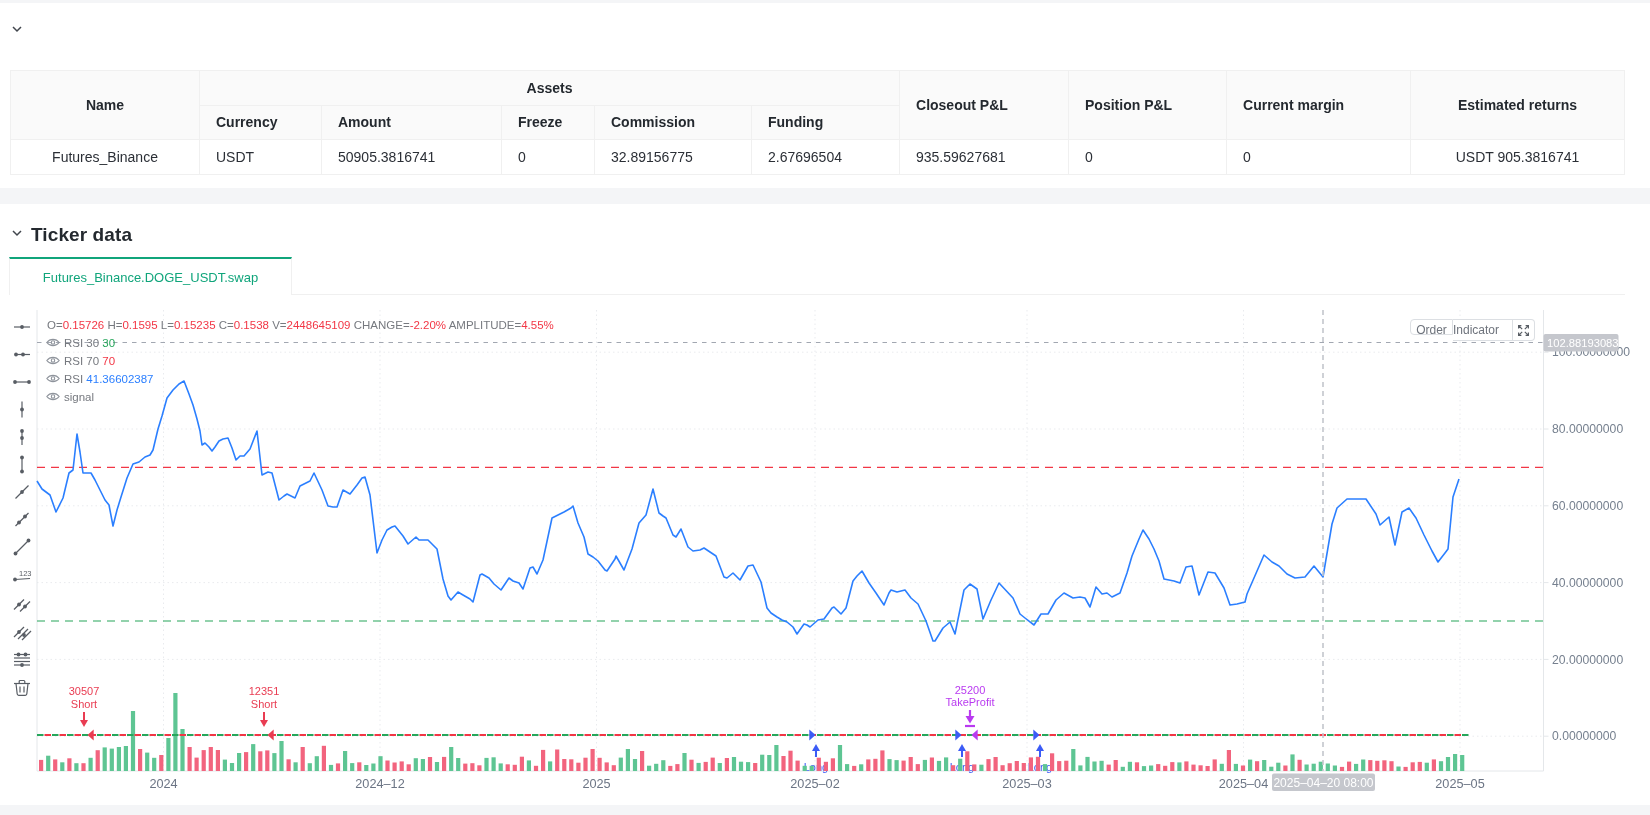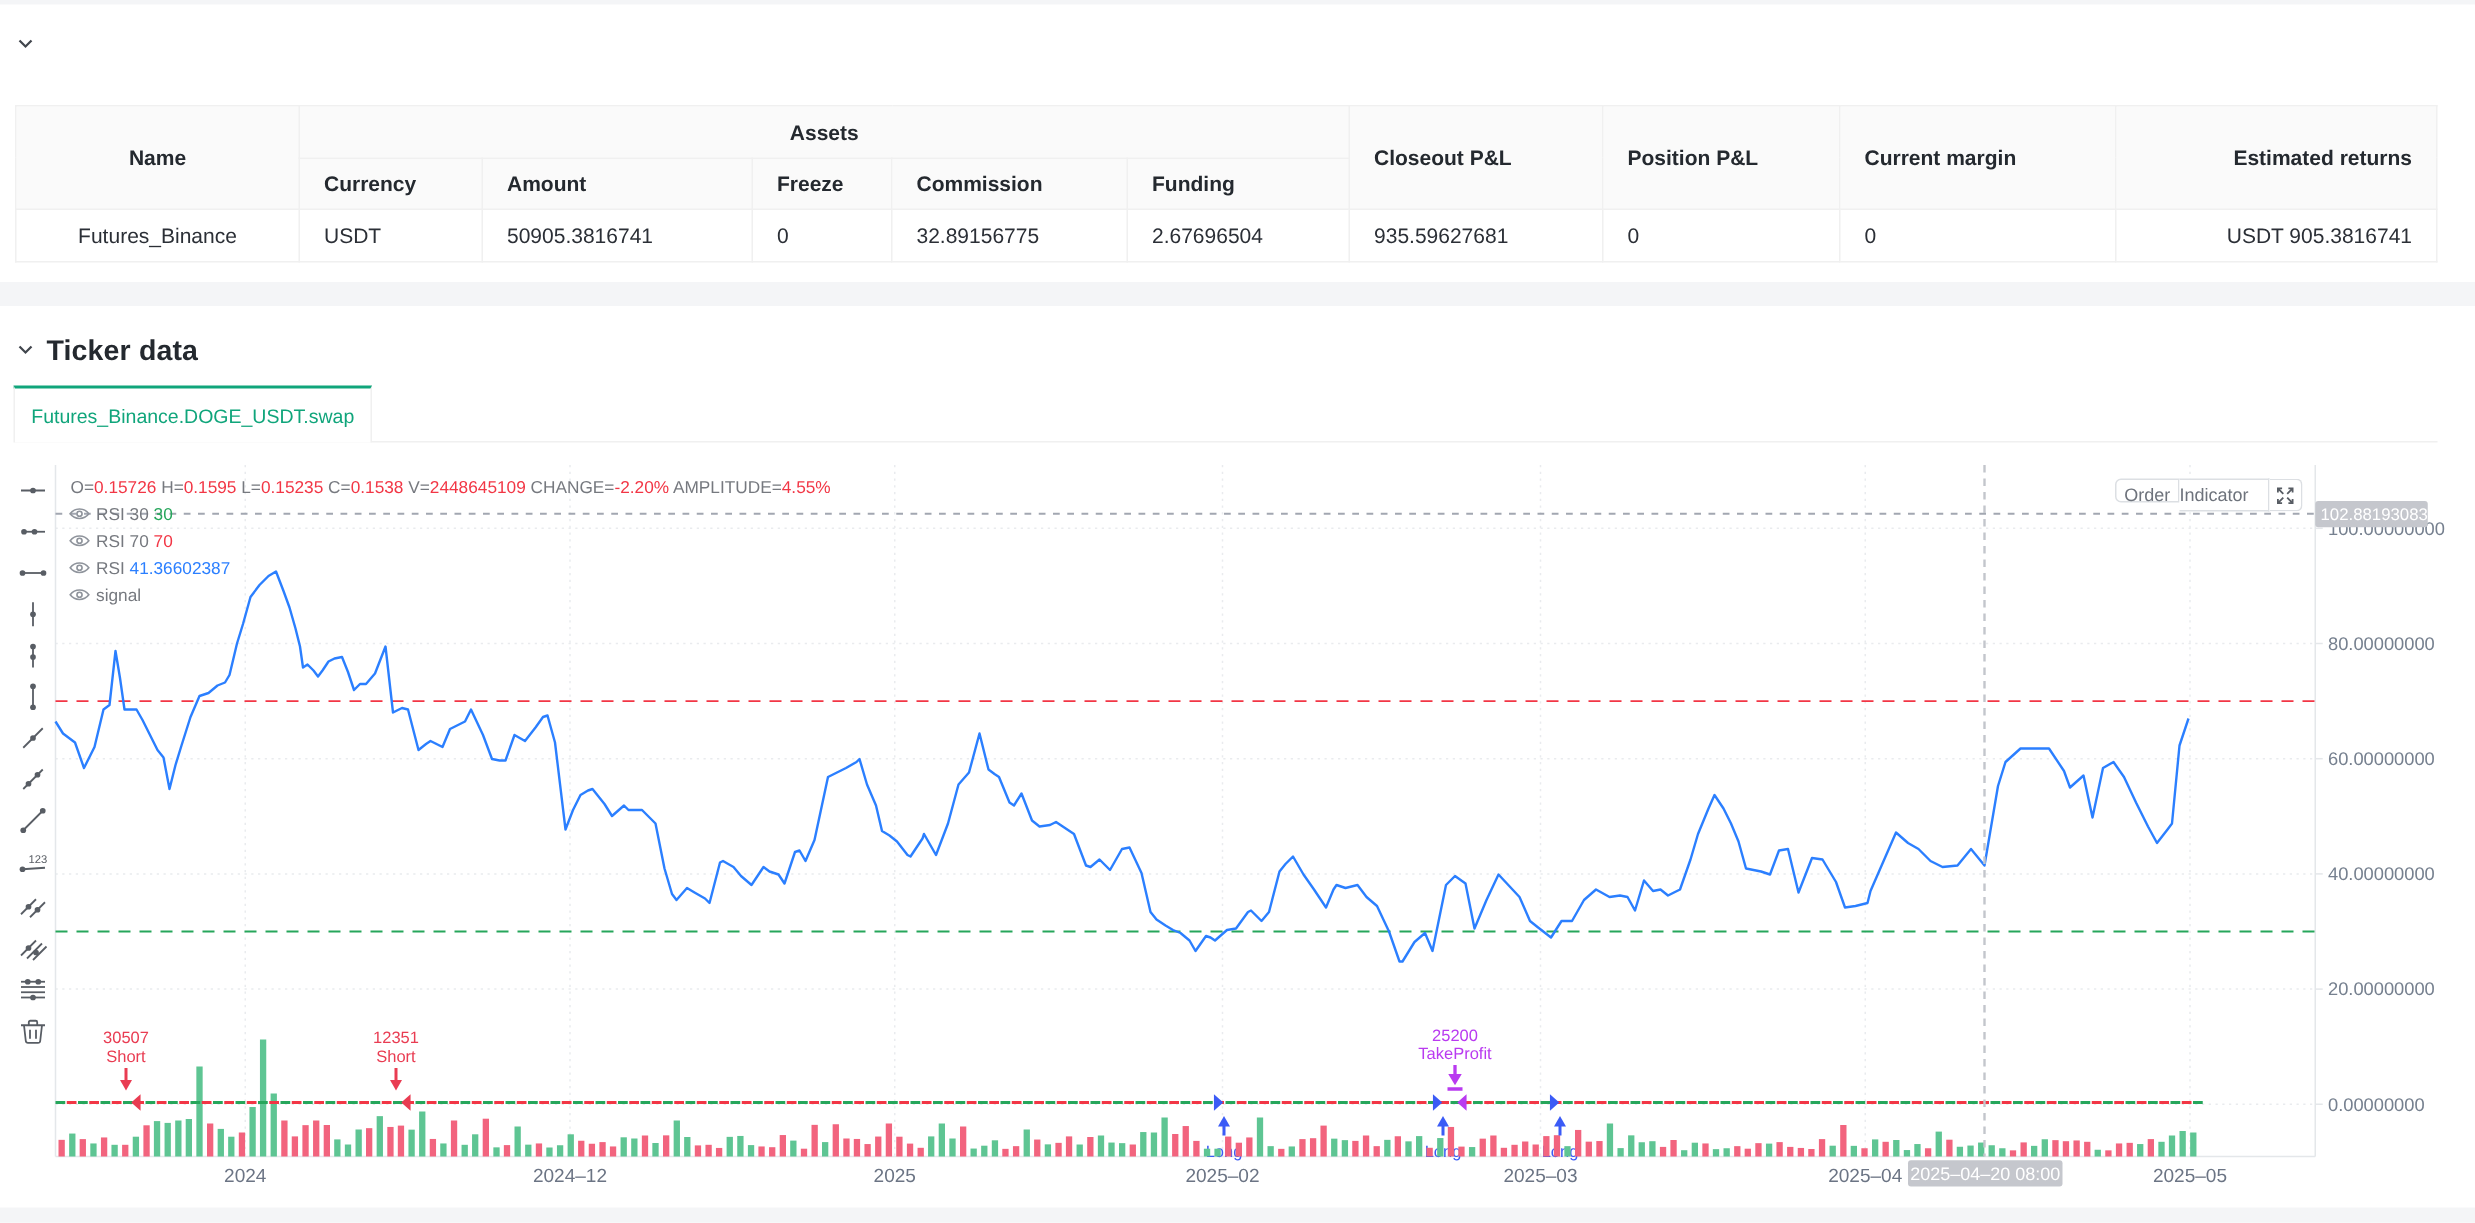--- a/index.html
+++ b/index.html
@@ -28,51 +28,51 @@
         <col style="width:184px">
         <col>
       </colgroup>
   <tbody>
         <tr>
           <th rowspan="2" style="text-align:center">Name</th>
           <th colspan="5" style="text-align:center">Assets</th>
       <th rowspan="2">Closeout P&amp;L</th>
           <th rowspan="2">Position P&amp;L</th>
           <th rowspan="2">Current margin</th>
-          <th rowspan="2" style="text-align:right">Estimated returns</th>
+          <th rowspan="2" style="text-align:center">Estimated returns</th>
         </tr>
   <tr>
           <th>Currency</th>
           <th>Amount</th>
           <th>Freeze</th>
           <th>Commission</th>
           <th>Funding</th>
         </tr>
   <tr>
           <td style="text-align:center">Futures_Binance</td>
           <td>USDT</td>
           <td>50905.3816741</td>
           <td>0</td>
           <td>32.89156775</td>
           <td>2.67696504</td>
           <td>935.59627681</td>
           <td>0</td>
           <td>0</td>
-          <td style="text-align:right">USDT 905.3816741</td>
+          <td style="text-align:center">USDT 905.3816741</td>
         </tr>
  </tbody>
     </table>
 </div>
 <div class="panel" id="p2">
  <svg class="chev" style="top:21.5px" width="14" height="14" viewBox="0 0 14 14" fill="none">
       <path d="M3 5 L7 9 L11 5" stroke="#41464d" stroke-width="1.5"></path>
     </svg>
  <div class="sechead" style="top:20px;font-size:19px">Ticker data</div>
  <div style="position:absolute;left:10px;top:90px;width:1615px;height:1px;background:#f0f0f0"></div>
- <div style="position:absolute;left:9px;top:53px;width:239px;height:38px;background:#fff;border:1px solid #f0f0f0;border-bottom:none;border-top:2.5px solid #10a57b;color:#10a57b;font-size:13px;display:flex;align-items:center;justify-content:center;z-index:2">Futures_Binance.DOGE_USDT.swap</div>
+ <div style="position:absolute;left:9px;top:53px;width:283px;height:38px;background:#fff;border:1px solid #f0f0f0;border-bottom:none;border-top:2.5px solid #10a57b;color:#10a57b;font-size:13px;display:flex;align-items:center;justify-content:center;z-index:2">Futures_Binance.DOGE_USDT.swap</div>
  <div style="position:absolute;left:1410px;top:115px;display:flex;z-index:3">
    <div style="height:16px;width:43px;text-align:center;border:1px solid #dcdfe3;border-radius:4px 0 0 4px;background:#fff;color:#6e737c;font-size:12px;line-height:20px">Order</div>
    <div style="height:22px;width:60px;text-align:left;border:1px solid #dcdfe3;border-left:none;background:#fff;color:#6e737c;font-size:12px;line-height:20px">Indicator</div>
    <div style="height:22px;width:22px;border:1px solid #dcdfe3;border-left:none;border-radius:0 4px 4px 0;background:#fff;display:flex;align-items:center;justify-content:center">
      <svg width="13" height="13" viewBox="0 0 13 13" stroke="#585d64" stroke-width="1.2" fill="none">
           <path d="M7.8 5.2 L11.4 1.6 M8.6 1.6 L11.4 1.6 L11.4 4.4"></path>
           <path d="M5.2 7.8 L1.6 11.4 M1.6 8.6 L1.6 11.4 L4.4 11.4"></path>
           <path d="M7.8 7.8 L11.4 11.4 M11.4 8.6 L11.4 11.4 L8.6 11.4"></path>
           <path d="M5.2 5.2 L1.6 1.6 M1.6 4.4 L1.6 1.6 L4.4 1.6"></path>
         </svg>

